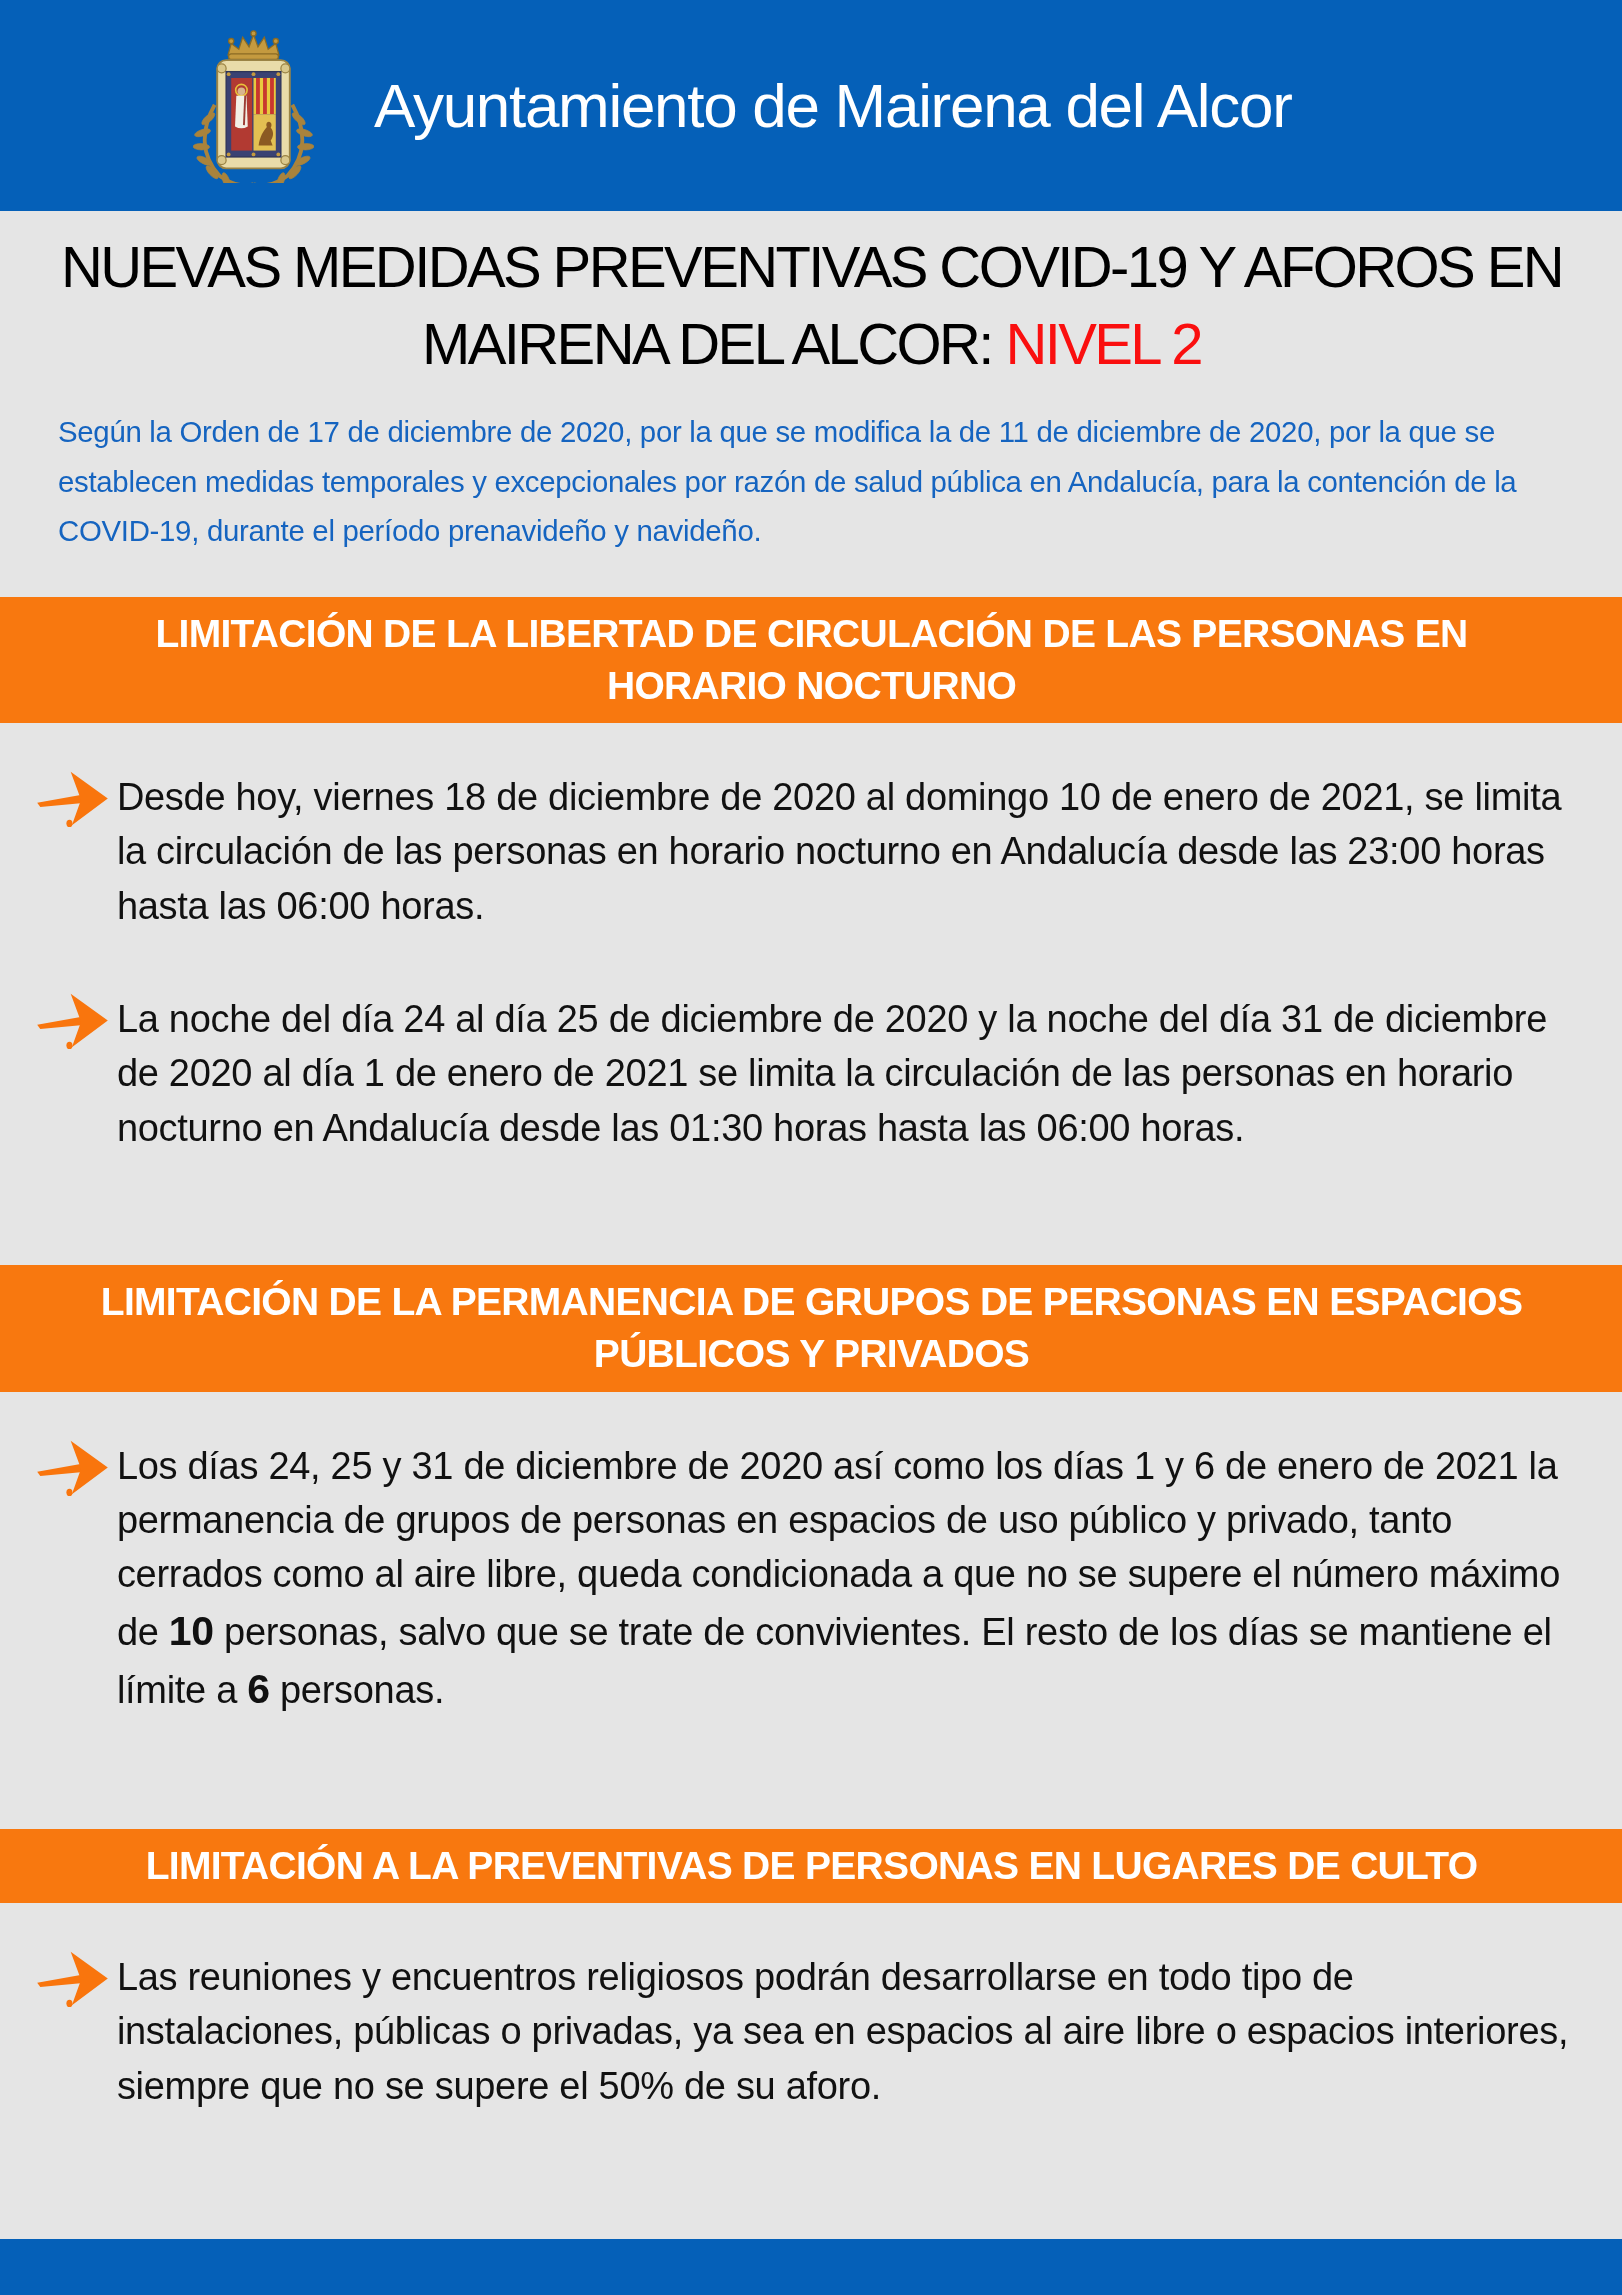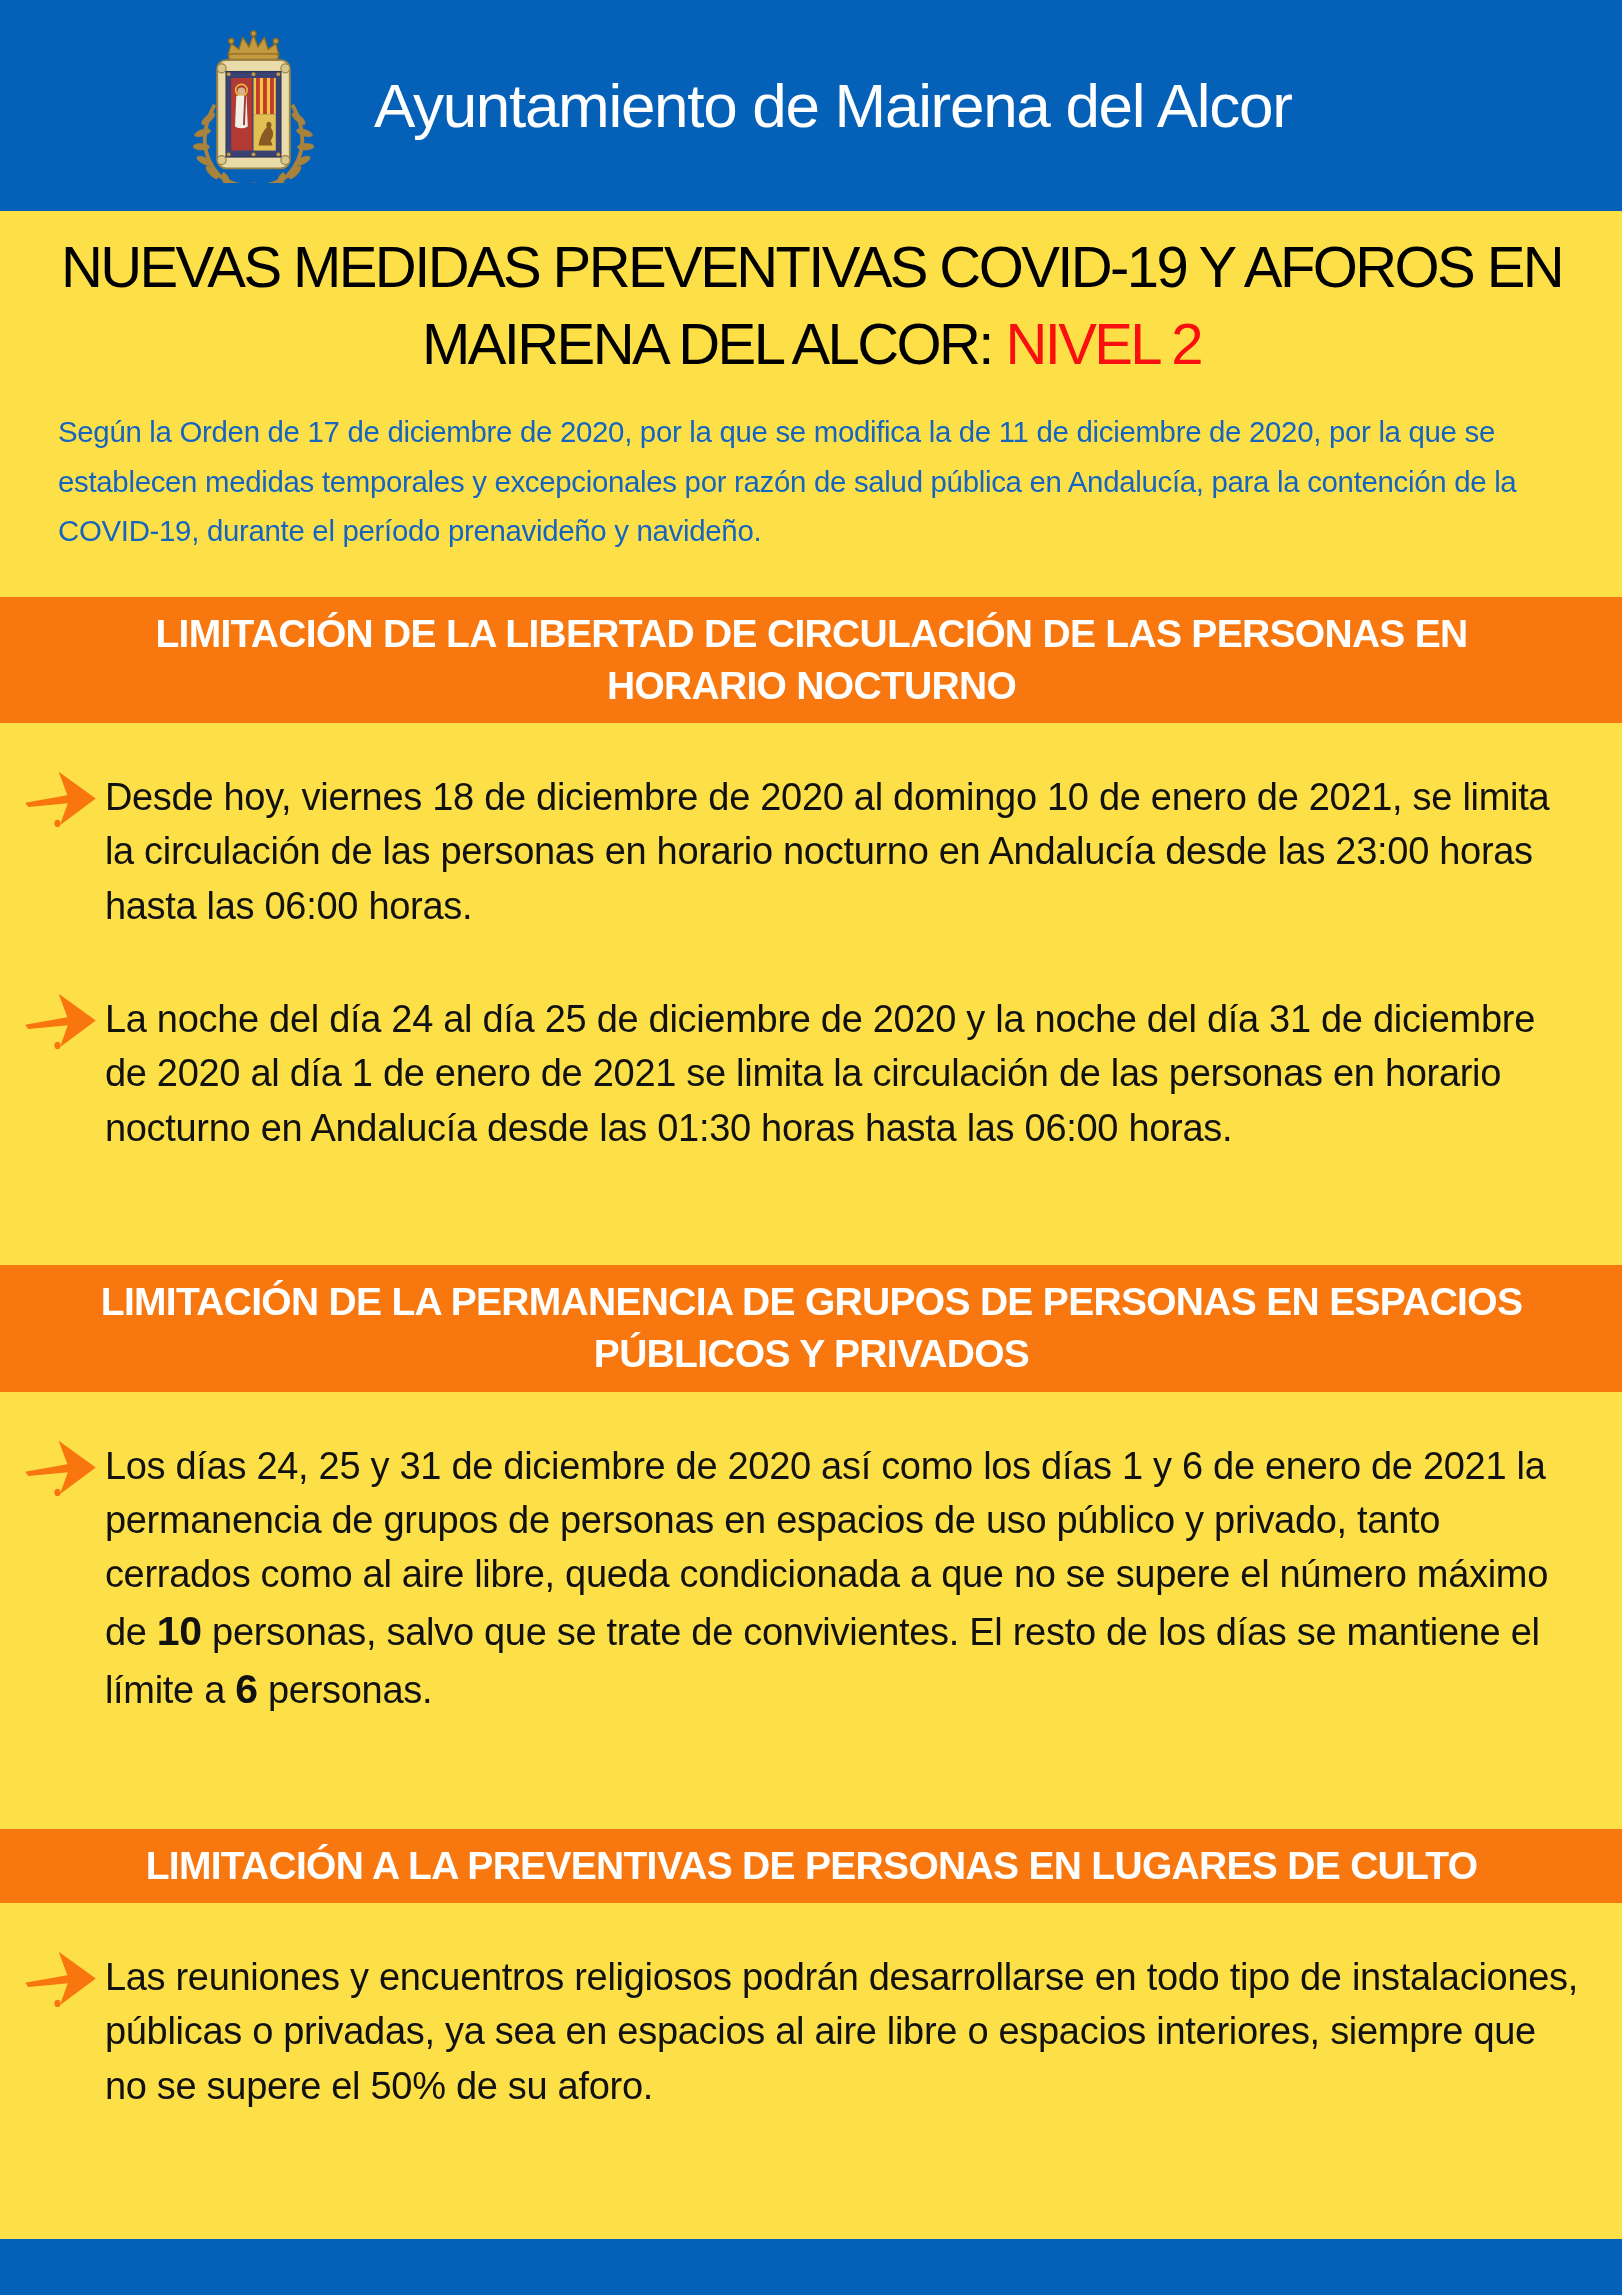--- a/index.html
+++ b/index.html
@@ -9,21 +9,21 @@
     --red:#FA0F0F;
     --intro-blue:#1564C0;
     --arrow-orange:#F9750D;
     --ink:#111111;
   }
   *{box-sizing:border-box;}
   html,body{margin:0;padding:0;background:#ffffff;}
   .page{
     position:relative;
     width:1623px;height:2295px;
-    background:#fde047;
+    background:#e5e5e5;
     font-family:"Liberation Sans","DejaVu Sans",sans-serif;
     overflow:hidden;
   }
 
   
   header{
     height:211px;
     background:var(--blue);
     display:flex;align-items:center;
   }
@@ -65,21 +65,21 @@
   .banner{
     background:var(--orange);
     color:#ffffff;
     font-weight:700;
     font-size:39px;
     line-height:1.34;
     letter-spacing:-0.7px;
     text-align:center;
     padding:11px 98px;
   }
-  .bullets{padding:47px 39px 0 24px;}
+  .bullets{padding:47px 39px 0 36px;}
   .bullet{
     display:flex;
     align-items:flex-start;
     gap:7.9px;
     margin-bottom:59px;
   }
   .bullet:last-child{margin-bottom:0;}
   .arrow{flex:0 0 auto;width:73px;height:63px;margin-top:-2.6px;fill:var(--arrow-orange);}
   .bullet-text{
     margin:0;

